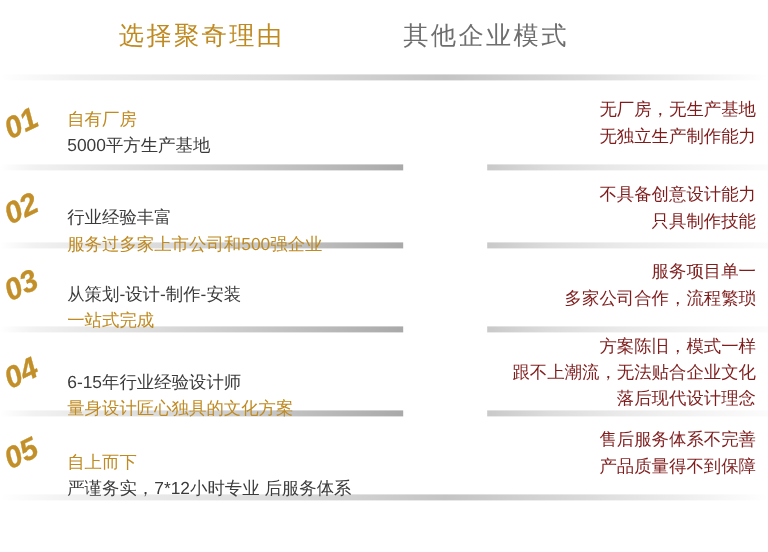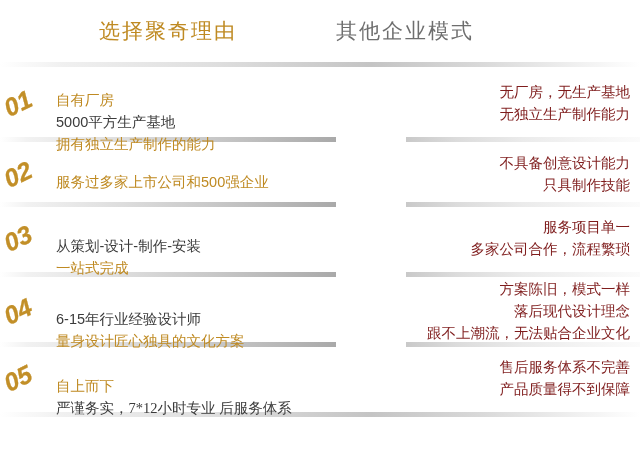--- a/index.html
+++ b/index.html
@@ -173,32 +173,32 @@
       <div class="divider seg-right" style="top: 272px;"></div>
       <div class="divider seg-left" style="top: 342px;"></div>
       <div class="divider seg-right" style="top: 342px;"></div>
       <div class="divider full" style="top: 412px;"></div>
       <div class="row" style="top: 72px; height: 62px;">
         <div class="row-inner">
           <div class="num" style="top: 17px;">01</div>
           <div class="left-text" style="top: -2px;">
             <div class="line gold">自有厂房</div>
             <div class="line dark">5000平方生产基地</div>
-            <div class="line gold">拥有独立生产制作的能力</div>
           </div>
           <div class="right-text" style="top: 9px;">
             <div class="line grey">无厂房，无生产基地</div>
             <div class="line grey">无独立生产制作能力</div>
           </div>
         </div>
       </div>
       <div class="row" style="top: 148px; height: 52px;">
         <div class="row-inner">
           <div class="num" style="top: 12px;">02</div>
           <div class="left-text" style="top: 4px;">
+            <div class="line dark">行业经验丰富</div>
             <div class="line gold">服务过多家上市公司和500强企业</div>
           </div>
           <div class="right-text" style="top: 4px;">
             <div class="line grey">不具备创意设计能力</div>
             <div class="line grey">只具制作技能</div>
           </div>
         </div>
       </div>
       <div class="row" style="top: 212px; height: 52px;">
         <div class="row-inner">
@@ -215,29 +215,29 @@
       </div>
       <div class="row" style="top: 282px; height: 58px;">
         <div class="row-inner">
           <div class="num" style="top: 15px;">04</div>
           <div class="left-text" style="top: 7px;">
             <div class="line dark">6-15年行业经验设计师</div>
             <div class="line gold">量身设计匠心独具的文化方案</div>
           </div>
           <div class="right-text" style="top: -4px;">
             <div class="line grey">方案陈旧，模式一样</div>
+            <div class="line grey">跟不上潮流，无法贴合企业文化</div>
             <div class="line grey">落后现代设计理念</div>
-            <div class="line grey">跟不上潮流，无法贴合企业文化</div>
           </div>
         </div>
       </div>
       <div class="row" style="top: 352px; height: 52px;">
         <div class="row-inner">
           <div class="num" style="top: 12px;">05</div>
-          <div class="left-text" style="top: 4px; font-family: Liberation Serif, serif;">
+          <div class="left-text" style="top: 4px;">
             <div class="line gold">自上而下</div>
             <div class="line dark">严谨务实，7*12小时专业  后服务体系</div>
           </div>
           <div class="right-text" style="top: 4px;">
             <div class="line grey">售后服务体系不完善</div>
             <div class="line grey">产品质量得不到保障</div>
           </div>
         </div>
       </div>
     </div>

